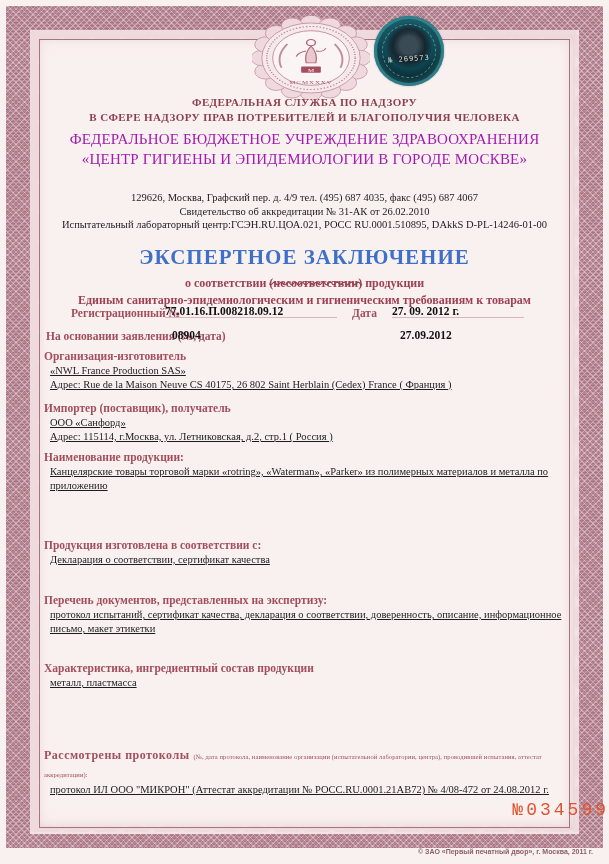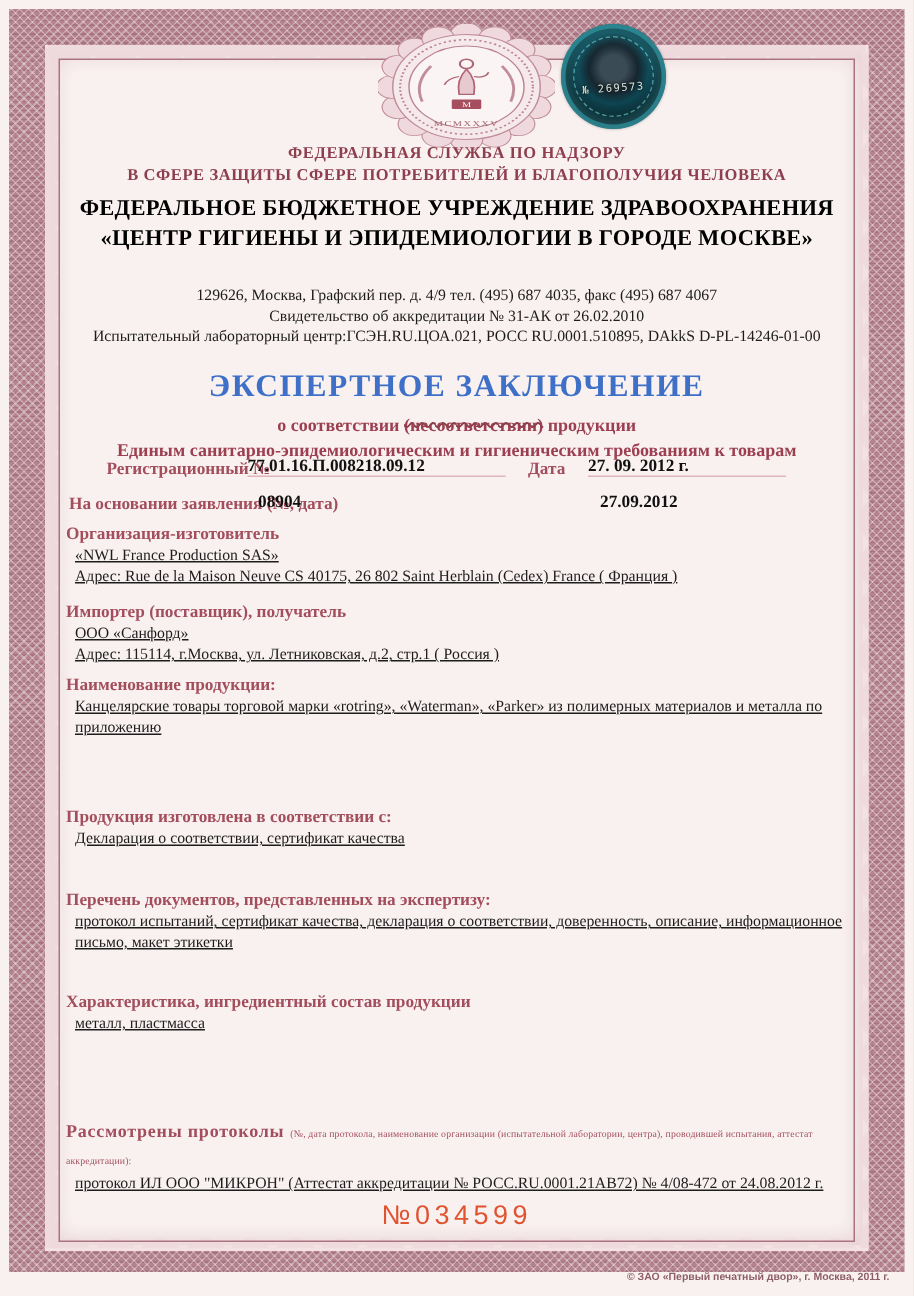--- a/index.html
+++ b/index.html
@@ -53,38 +53,38 @@
     border:1.5px dashed rgba(120,220,230,.55);
   }
   .holo .holo-num{
     position:absolute; left:0; right:0; top:56%; text-align:center;
     font-family:"DejaVu Sans Mono", monospace; font-size:7px; letter-spacing:1px;
     color:#d8e3d8; text-shadow:0 0 2px #000; transform:rotate(-4deg);
   }
   
   .hdr{ position:absolute; left:44px; right:44px; top:95px; text-align:center;}
   .hdr .l1,.hdr .l2{ font-size:11px; font-weight:bold; color:#8e3f4e; letter-spacing:.4px; line-height:15px;}
-  .hdr .l3,.hdr .l4{ font-size:15px; font-weight:bold; color:#000000; letter-spacing:.2px; line-height:20px;}
+  .hdr .l3,.hdr .l4{ font-size:15px; font-weight:normal; color:#a21caf; letter-spacing:.2px; line-height:20px;}
   .hdr .l3{ margin-top:4px;}
   .contact{ position:absolute; left:44px; right:44px; top:191px; text-align:center;
     font-size:10.5px; color:#1c1c1c; line-height:13.5px;}
   .ttl{ position:absolute; left:44px; right:44px; top:245px; text-align:center;}
   .ttl .main{ font-size:21px; font-weight:bold; color:#3f70c8; letter-spacing:1px;}
   .ttl .sub{ font-size:12px; font-weight:bold; color:#9c3f50; margin-top:6px;}
   .ttl .struck{ text-decoration:line-through; text-decoration-style:wavy; text-decoration-color:#8e3f4e;}
   .ttl .req{ font-size:12px; font-weight:bold; color:#9c3f50; margin-top:2px;}
   .lbl{ font-size:11.5px; font-weight:bold; color:#a34e5c;}
   .bval{ font-size:11.5px; font-weight:bold; color:#111;}
   .u{ display:inline-block; border-bottom:1px solid #dfb3bc; }
   .abs{ position:absolute;}
   .section{ position:absolute; left:44px; right:40px;}
   .section .lines{ margin-top:2px; padding-left:6px; font-size:10.5px; color:#1d1d1d; line-height:14px;text-decoration:underline;}
   .small-note{ font-size:6.5px; font-weight:normal; color:#a34e5c; letter-spacing:.1px;}
-  .serial{ position:absolute; left:0; right:0; top:800px; text-align:center;
-    font-family:Liberation Sans, sans-serif; font-size:18px; letter-spacing:3px; color:#e0532f;}
+  .serial{ position:absolute; left:0; right:0; top:800px; text-align:right;
+    font-family:Liberation Mono, monospace; font-size:18px; letter-spacing:3px; color:#e0532f;}
   .copyright{ position:absolute; right:16px; top:848px;
     font-family:"Liberation Sans", sans-serif; font-size:7px; font-weight:bold; color:#8d5e66;}
 </style>
 </head>
 <body>
 
 <div class="page">
 
   <div class="band"></div>
   <div class="band-inner"></div>
@@ -130,21 +130,21 @@
       <text x="60" y="97" text-anchor="middle" font-size="7" letter-spacing="1" font-family="Liberation Serif, serif" fill="#a05a6b">MCMXXXV</text>
     </svg>
   </div>
 
   <div class="holo">
     <span class="holo-num">№ 269573</span>
   </div>
 
   <div class="hdr">
     <div class="l1">ФЕДЕРАЛЬНАЯ СЛУЖБА ПО НАДЗОРУ</div>
-    <div class="l2">В СФЕРЕ ЗАЩИТЫ СФЕРЕ ПОТРЕБИТЕЛЕЙ И БЛАГОПОЛУЧИЯ  ЧЕЛОВЕКА</div>
+    <div class="l2">В СФЕРЕ НАДЗОРУ ПРАВ ПОТРЕБИТЕЛЕЙ И БЛАГОПОЛУЧИЯ  ЧЕЛОВЕКА</div>
     <div class="l3">ФЕДЕРАЛЬНОЕ БЮДЖЕТНОЕ УЧРЕЖДЕНИЕ ЗДРАВООХРАНЕНИЯ</div>
     <div class="l4">«ЦЕНТР ГИГИЕНЫ И ЭПИДЕМИОЛОГИИ В ГОРОДЕ МОСКВЕ»</div>
   </div>
 
   <div class="contact">
     <div>129626, Москва, Графский пер. д. 4/9 тел. (495) 687 4035, факс (495) 687 4067</div>
     <div>Свидетельство об аккредитации № 31-АК от 26.02.2010</div>
     <div>Испытательный лабораторный центр:ГСЭН.RU.ЦОА.021, РОСС RU.0001.510895, DAkkS D-PL-14246-01-00</div>
   </div>
 

